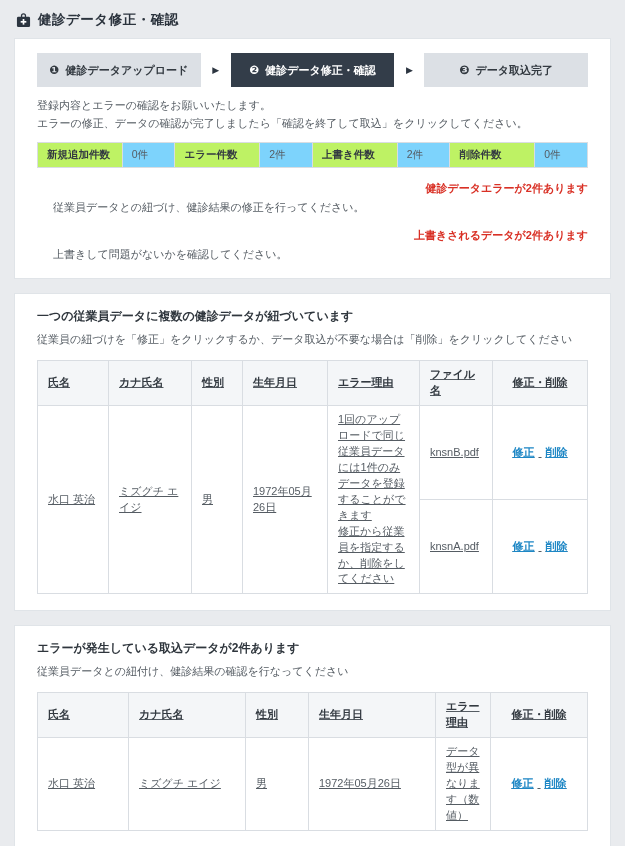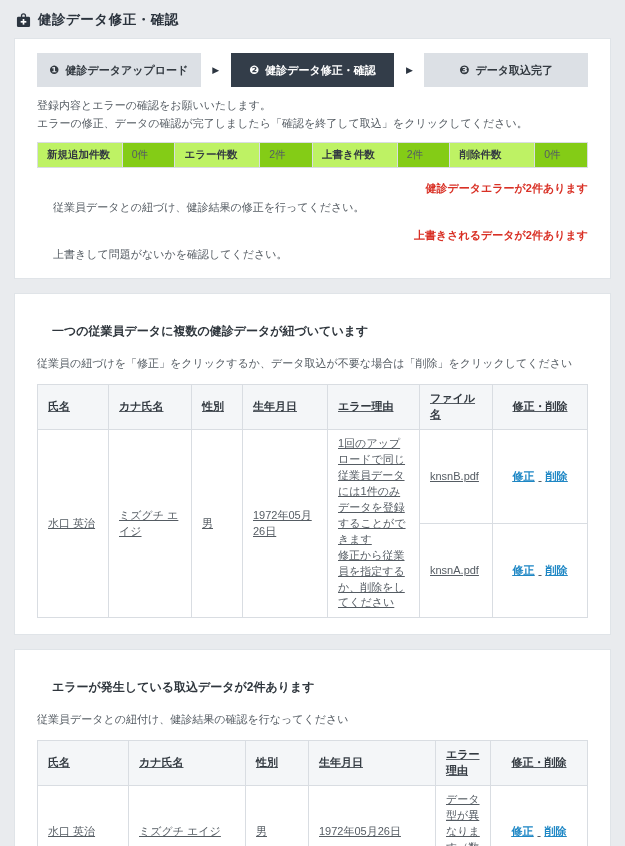--- a/index.html
+++ b/index.html
@@ -22,27 +22,27 @@
   .step.active{background:#333d49;color:#ffffff;}
   .step-num{font-size:12px;line-height:1;}
   .step-arrow{width:30px;text-align:center;color:#2c3540;font-size:9px;}
   
   .intro{margin-top:10px;line-height:1.6;color:#555c63;}
   .intro p{margin:0;}
   
   .summary-table{width:100%;border-collapse:collapse;margin-top:10px;table-layout:fixed;}
   .summary-table th,.summary-table td{border:1px solid #d9dde2;padding:5px 9px;font-size:10.5px;text-align:left;}
   .summary-table th{background:#bef264;font-weight:bold;color:#333a41;width:16.2%;}
-  .summary-table td{width:8.8%;color:#555c63;background:#84cc16;}
+  .summary-table td{width:8.8%;color:#555c63;background:#7dd3fc;}
   
   .alert{margin-top:13px;}
   .alert-title{margin:0;color:#d93025;font-weight:bold;font-size:11px;text-align:right;}
   .alert-desc{margin:4px 16px 0;color:#555c63;}
   
-  .section-title{margin:15px;font-size:12px;font-weight:bold;color:#2f363d;}
+  .section-title{margin:0;font-size:12px;font-weight:bold;color:#2f363d;}
   .section-desc{margin:6px 0 0;line-height:1.55;color:#555c63;}
   .section-desc p{margin:0;}
   
   .data-table{width:100%;border-collapse:collapse;margin-top:12px;text-decoration:underline;}
   .data-table th,.data-table td{border:1px solid #d9dde2;padding:6px 10px;text-align:left;
       vertical-align:middle;color:#555c63;line-height:1.45;}
   .data-table th{background:#f4f6f8;font-weight:bold;color:#333a41;}
   .data-table .col-actions{text-align:center;white-space:nowrap;}
   .link{color:#1e87c5;font-weight:bold;text-decoration:underline;cursor:pointer;margin:0 4px;}
   

